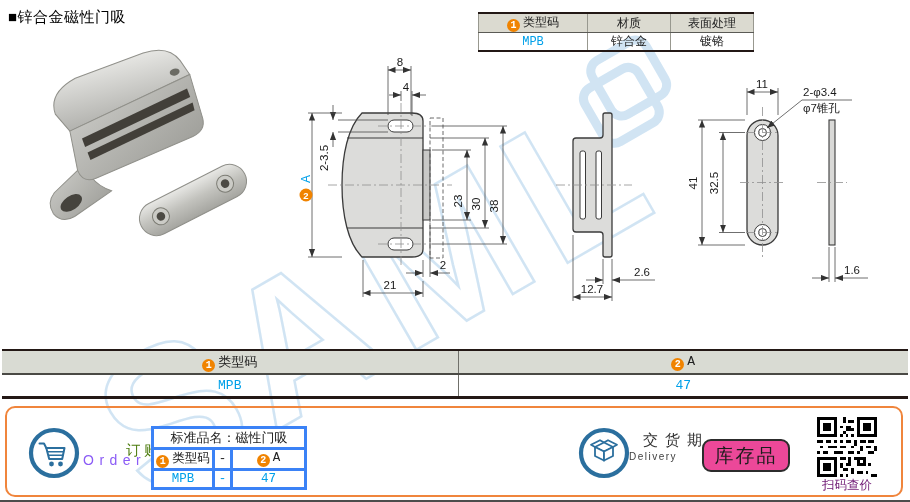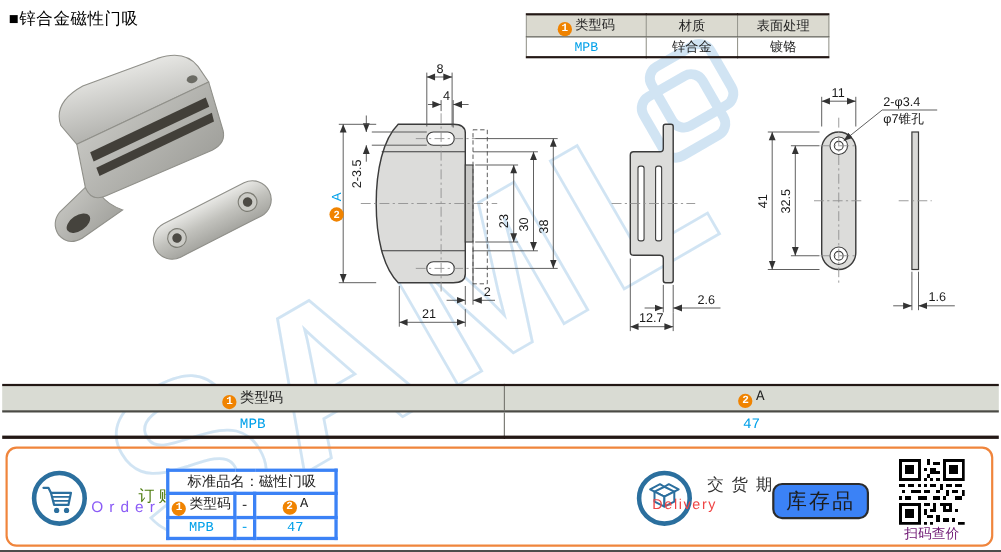--- a/index.html
+++ b/index.html
@@ -37,22 +37,22 @@
   .bottom-box { left:5px; top:406px; width:898px; height:91px;
     border:2px solid #f0853c; border-radius:10px; background:transparent; }
   .order-cn { left:82px; top:441px; font-size:14.5px; letter-spacing:3.5px; color:#4d7c0f;margin-left:44px; }
   .order-en { left:83px; top:452px; font-size:14px; letter-spacing:5.5px; color:#8b5cf6; }
 
   .order-table { left:151px; top:426px; border:2px solid #2b2b2b; table-layout:fixed; background:#fff; }
   .order-table td { border:3px solid #3b82f6; font-size:12.5px; text-align:center; height:19px; padding:0 2px; }
   .order-table .ot-title { height:20px; font-size:13px; }
 
   .del-cn { left:630px; top:431px; font-size:15px; letter-spacing:7px; color:#333;margin-left:13px; }
-  .del-en { left:593px; top:451px; font-size:13px; letter-spacing:1.5px; color:#ef4444; }
-  .stock-btn { left:702px; top:439px; width:88px; height:33px; background:#3b82f6;
+  .del-en { left:629px; top:451px; font-size:10px; letter-spacing:1.5px; color:#404040; }
+  .stock-btn { left:702px; top:439px; width:88px; height:33px; background:#ec4899;
     border:2px solid #2c2c2c; border-radius:9px; display:flex; align-items:center; justify-content:center;
     font-size:19px; color:#1c1c1c; letter-spacing:2px; }
   .qr-caption { left:815px; top:477px; width:64px; text-align:center; font-size:12.5px; color:#701a75; }
   .bottom-line { left:0; bottom:0; width:910px; height:2px; background:#4c4c4c; }
 
   
   .ol  { fill:#dcdcda; stroke:#3b3b3b; stroke-width:1.3; }
   .ln  { stroke:#3b3b3b; stroke-width:1; }
   .dim { stroke:#4a4a4a; stroke-width:.8; fill:none; }
   .ext { stroke:#4a4a4a; stroke-width:.8; }

